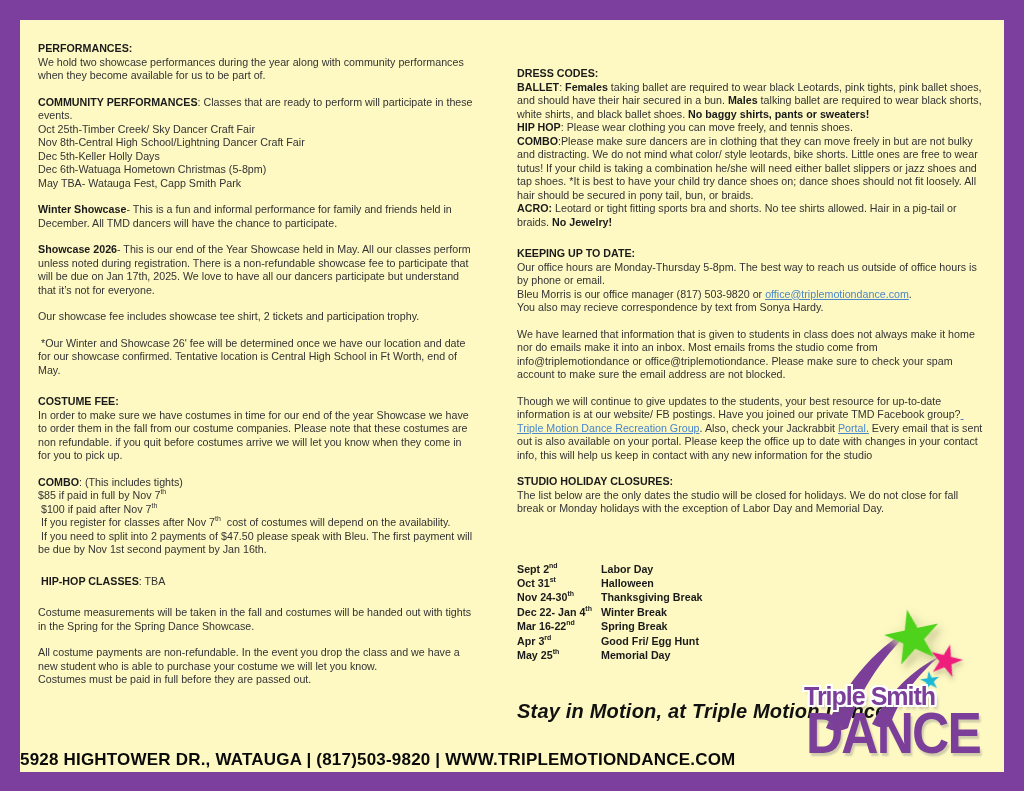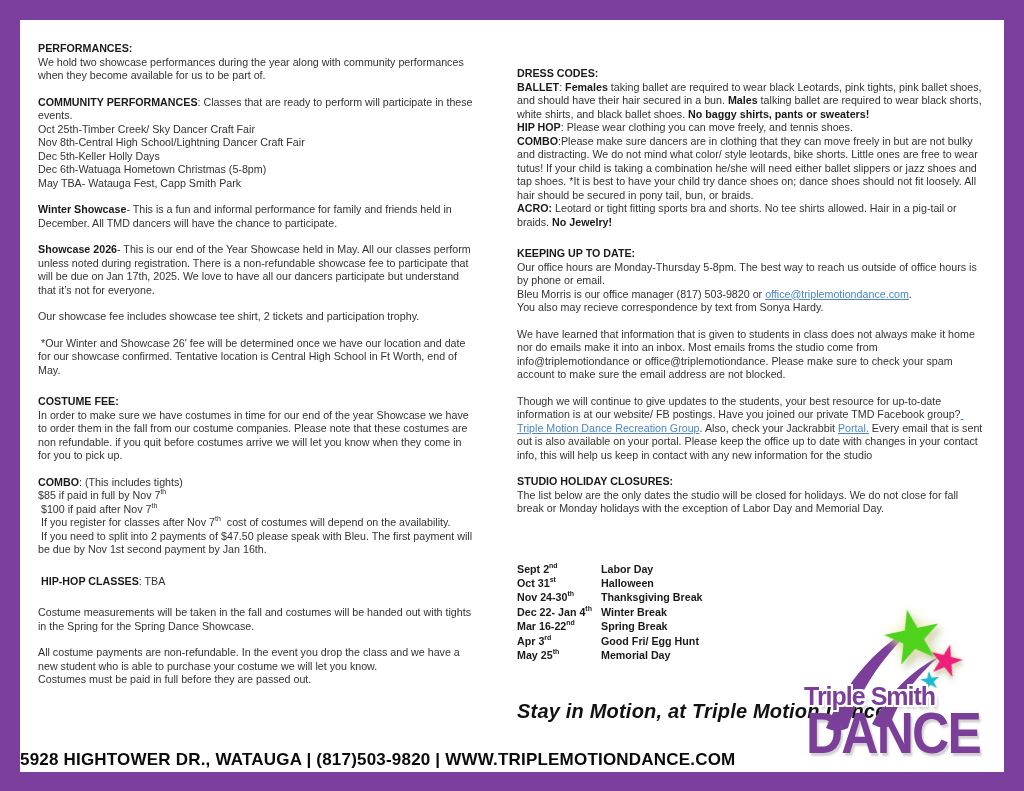--- a/index.html
+++ b/index.html
@@ -4,21 +4,21 @@
 <style>
   html,body{margin:0;padding:0;}
   body{
     width:1024px;height:791px;position:relative;overflow:hidden;
     background:var(--border,#7d3f9d);
     font-family:"Liberation Sans","DejaVu Sans",sans-serif;
     -webkit-font-smoothing:antialiased;
   }
   .page{
     position:absolute;left:20px;top:20px;right:20px;bottom:19px;
-    background:#ffffff;
+    background:#fef9c3;
   }
   .col{
     position:absolute;
     font-size:10.7px;line-height:13.5px;color:var(--text,#333);
     white-space:pre-wrap;
   }
   .col-left{left:18px;top:22px;width:437px;}
   .col-right{left:497px;top:20px;width:469px;}
   .para{margin:0 0 13px 0;}
   .gap-lg{margin-top:18px;}

